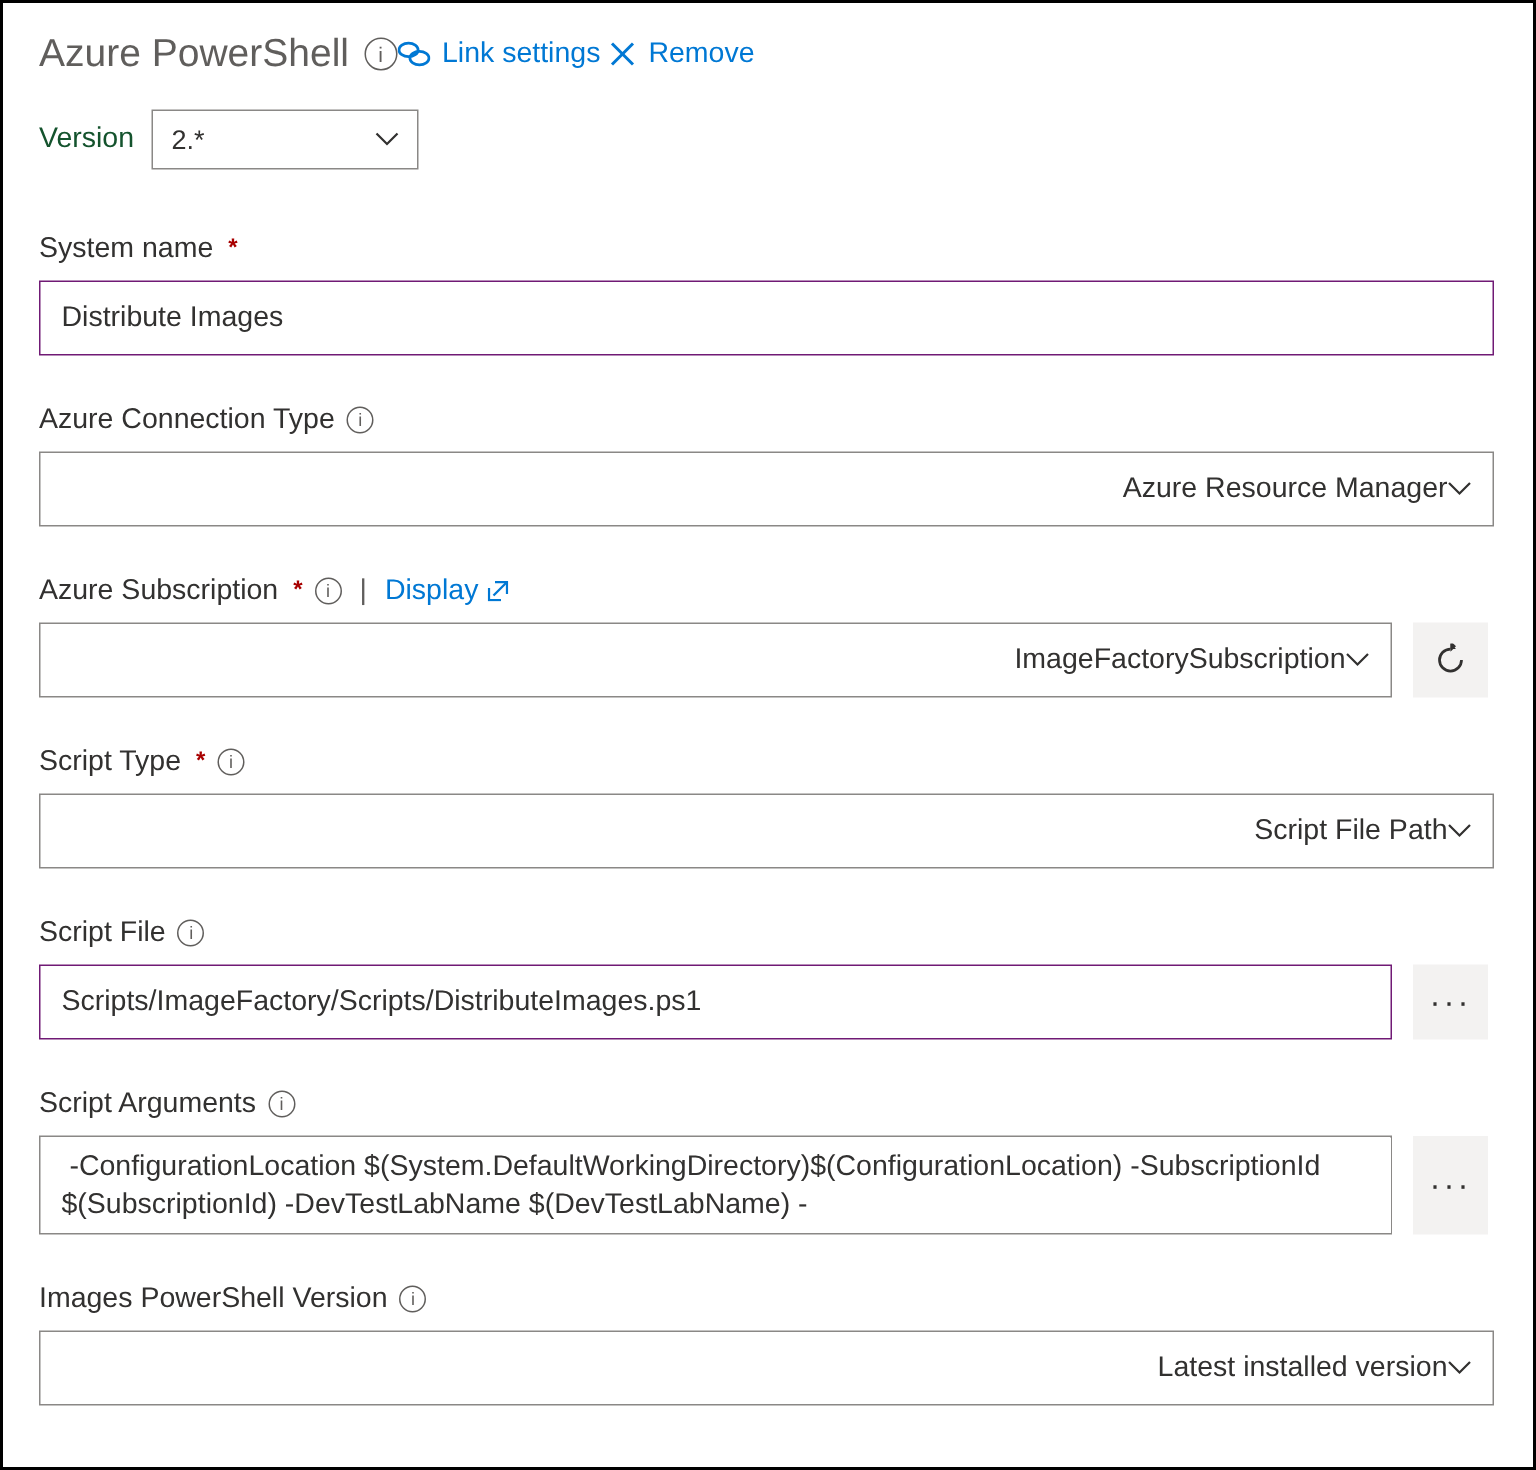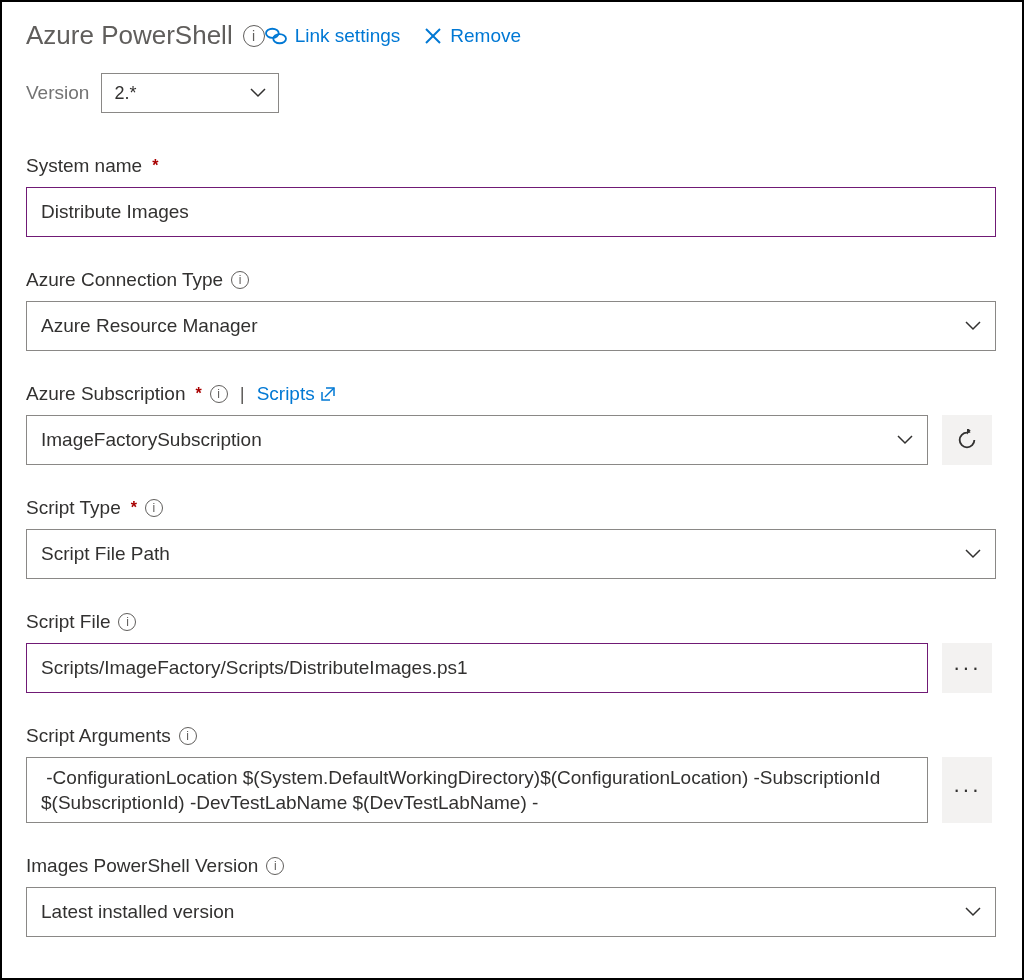--- a/index.html
+++ b/index.html
@@ -28,40 +28,40 @@
     gap: 10px;
   }
   .title {
     font-size: 26px;
     font-weight: 400;
     color: #605e5c;
   }
   .actions {
     display: flex;
     align-items: center;
-    gap: 24px;
+    gap: 6px;
   }
   .link-action {
     display: inline-flex;
     align-items: center;
     gap: 8px;
     color: #0078d4;
     font-size: 19px;
     cursor: pointer;
   }
   .link-action svg { flex-shrink: 0; }
   .version-row {
     display: flex;
     align-items: center;
     gap: 12px;
     margin-top: 22px;
   }
   .version-label {
     font-size: 19px;
-    color: #737373;
+    color: #14532d;
   }
   .version-select {
     border: 1px solid #8a8886;
     height: 40px;
     width: 178px;
     display: flex;
     align-items: center;
     justify-content: space-between;
     padding: 0 12px;
     font-size: 18px;
@@ -103,21 +103,21 @@
     padding: 0 14px;
     color: #323130;
     outline: none;
   }
   .select-box {
     width: 970px;
     height: 50px;
     border: 1px solid #8a8886;
     display: flex;
     align-items: center;
-    justify-content: space-between;
+    justify-content: flex-end;
     padding: 0 14px;
     font-size: 19px;
     color: #323130;
     cursor: pointer;
   }
   .row-with-button {
     display: flex;
     align-items: stretch;
     gap: 14px;
   }
@@ -224,21 +224,21 @@
       </div>
     </div>
 
     <div class="field">
       <div class="field-label-row">
         <span class="field-label">Azure Subscription</span>
         <span class="req">*</span>
         <span class="info-icon">i</span>
         <span class="pipe">|</span>
         <span class="manage-link">
-          <span>Scripts</span>
+          <span>Display</span>
           <span class="inline-svg">
             <svg width="14" height="14" viewBox="0 0 14 14" fill="none" stroke="#0078d4" stroke-width="1.5">
               <polyline points="5,1 13,1 13,9"></polyline>
               <line x1="13" y1="1" x2="4" y2="10"></line>
               <polyline points="9,13 1,13 1,5"></polyline>
             </svg>
           </span>
         </span>
       </div>
       <div class="row-with-button">

